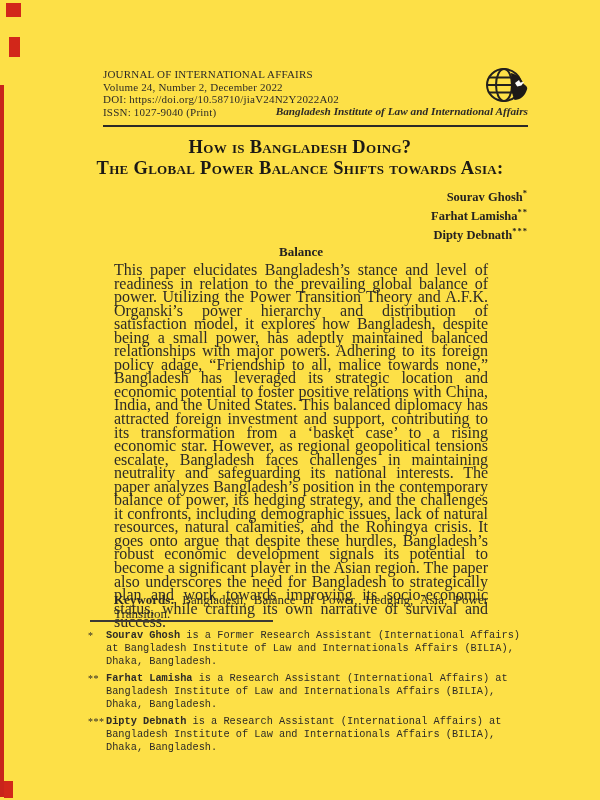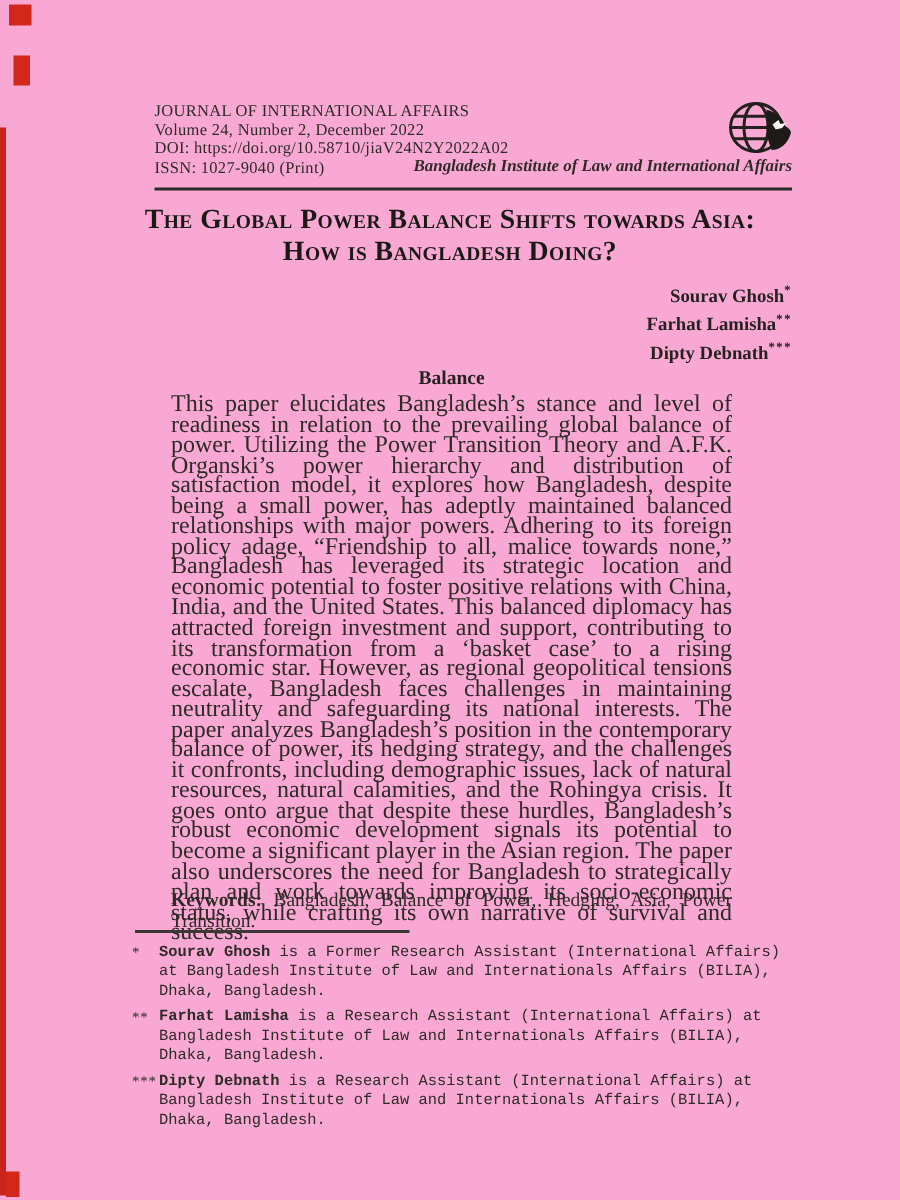--- a/index.html
+++ b/index.html
@@ -1,19 +1,19 @@
 <!DOCTYPE html>
 <html><head>
 <meta charset="utf-8">
 <style>
   html,body { margin:0; padding:0; }
   body { width:600px; height:800px; font-family:"Liberation Serif", serif; }
   .page {
     position:relative; width:600px; height:800px;
-    background:#f9a8d4; color:#2e2b27; overflow:hidden;
+    background:#fde047; color:#2e2b27; overflow:hidden;
   }
   
   .scan-mark-a { position:absolute; left:6px;  top:3px;   width:15px; height:14px; background:#d2271a; }
   .scan-mark-b { position:absolute; left:9px;  top:37px;  width:11px; height:20px; background:#d2271a; }
   .scan-line   { position:absolute; left:0;    top:85px;  width:4px;  height:712px; background:#c9241b; }
   .scan-mark-c { position:absolute; left:4px;  top:781px; width:9px;  height:17px; background:#d2271a; }
 
   .header-block { position:absolute; left:103px; top:68px; font-size:11px; line-height:12.6px; letter-spacing:0.2px; }
   .header-block p { margin:0; }
 
@@ -78,22 +78,22 @@
     </g>
     <path d="M26,7 C33,9 37,13 38.5,18 C41,19.5 43,21.5 42,23.5 C40,30 35,34 29.5,34 C27,28 25.5,22 26.5,15 Z" fill="#1d1a17"></path>
     <path d="M30,17 l4,-3 l1.2,2.6 l4,-0.8 l-2.8,3.6 l-4.2,1 z" fill="#fbfbf9"></path>
   </svg>
 
   <div class="institute">Bangladesh Institute of Law and International Affairs</div>
 
   <div class="header-rule"></div>
 
   <div class="title">
+    <div>How is Bangladesh Doing?</div>
     <div>The Global Power Balance Shifts towards Asia:</div>
-    <div>How is Bangladesh Doing?</div>
   </div>
 
   <div class="authors">
     <div><span>Sourav Ghosh</span><sup>*</sup></div>
     <div><span>Farhat Lamisha</span><sup>**</sup></div>
     <div><span>Dipty Debnath</span><sup>***</sup></div>
   </div>
 
   <div class="abstract-heading">Balance</div>
   <div class="abstract-body">This paper elucidates Bangladesh’s stance and level of readiness in relation to the prevailing global balance of power. Utilizing the Power Transition Theory and A.F.K. Organski’s power hierarchy and distribution of satisfaction model, it explores how Bangladesh, despite being a small power, has adeptly maintained balanced relationships with major powers. Adhering to its foreign policy adage, “Friendship to all, malice towards none,” Bangladesh has leveraged its strategic location and economic potential to foster positive relations with China, India, and the United States. This balanced diplomacy has attracted foreign investment and support, contributing to its transformation from a ‘basket case’ to a rising economic star. However, as regional geopolitical tensions escalate, Bangladesh faces challenges in maintaining neutrality and safeguarding its national interests. The paper analyzes Bangladesh’s position in the contemporary balance of power, its hedging strategy, and the challenges it confronts, including demographic issues, lack of natural resources, natural calamities, and the Rohingya crisis. It goes onto argue that despite these hurdles, Bangladesh’s robust economic development signals its potential to become a significant player in the Asian region. The paper also underscores the need for Bangladesh to strategically plan and work towards improving its socio-economic status, while crafting its own narrative of survival and success.</div>

